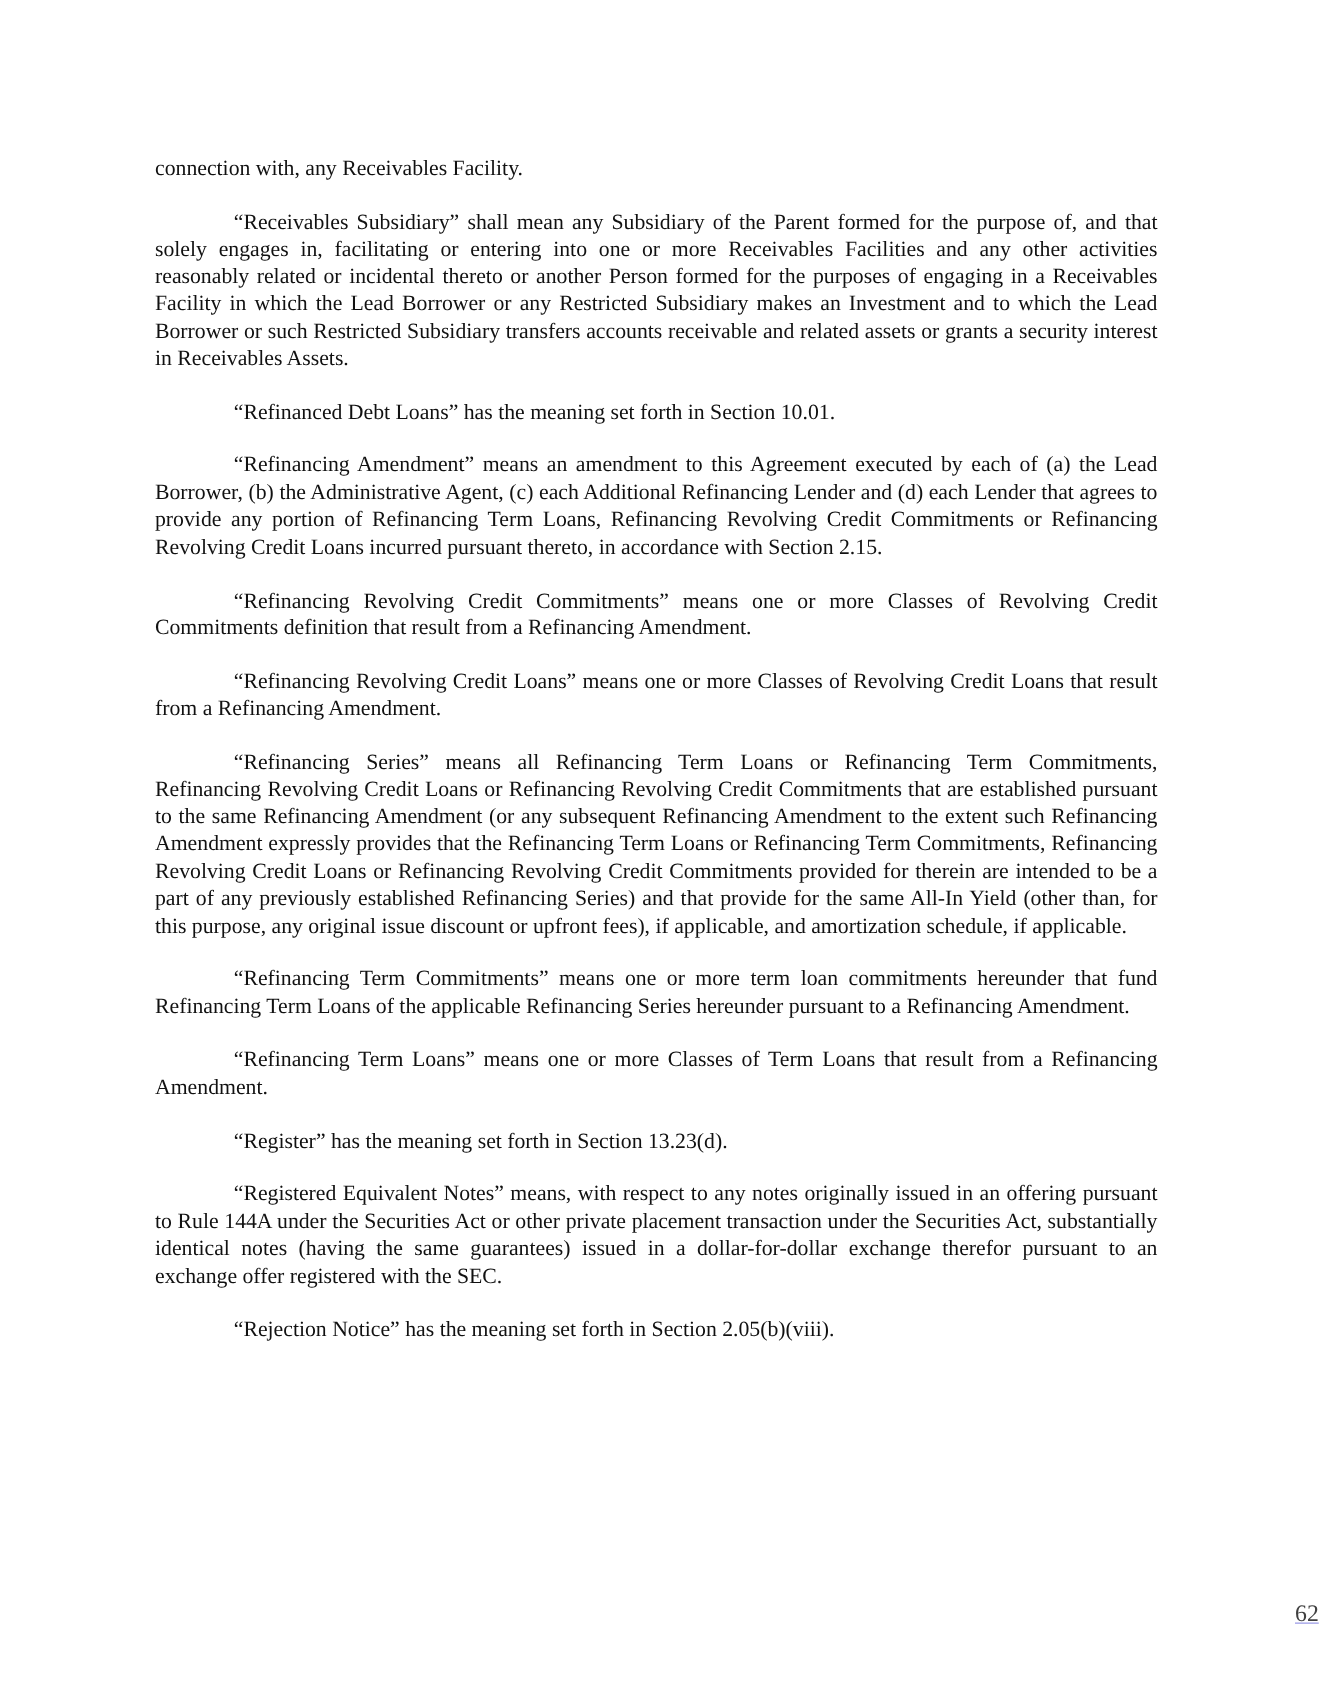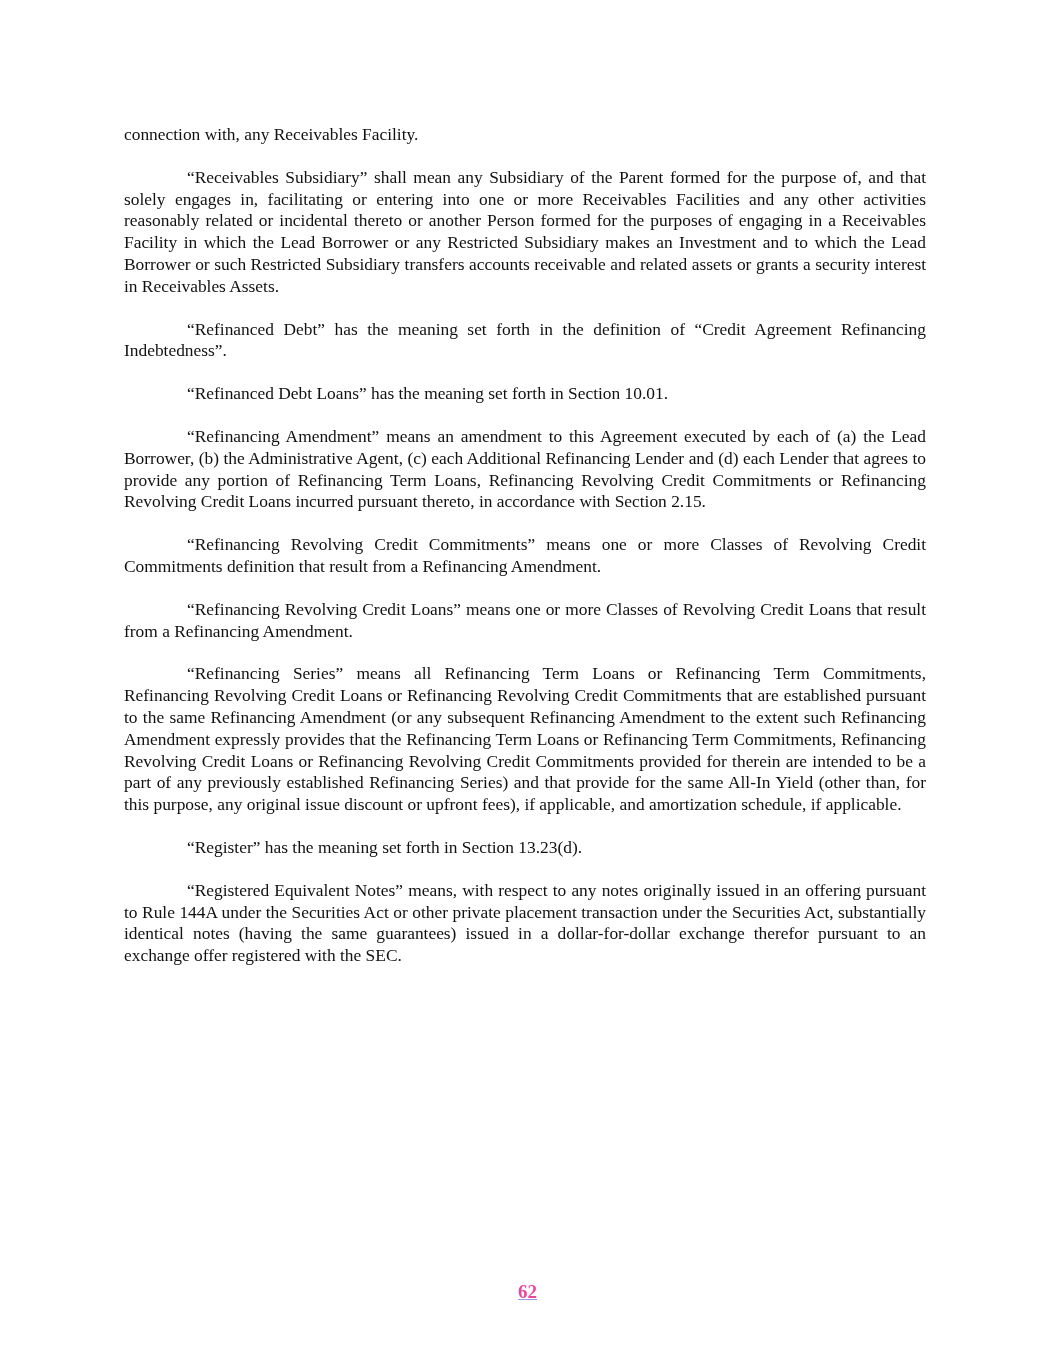--- a/index.html
+++ b/index.html
@@ -10,46 +10,48 @@
     .page { position: absolute; left: 124px; top: 124px; width: 802px; }
     .para {
       font-size: 17.4px; line-height: 21.8px; text-align: justify;
       margin: 0 0 21px 0;
     }
     .para.indent { text-indent: 63px; }
     .para.first { }
     .term { font-weight: normal; }
     .ref { }
     .page-number {
-      position: absolute; left: 0; width: 1055px; top: 1281px; text-align: center;
-      font-family: "Liberation Serif", serif; font-size: 19px; color: #ec4899; font-weight: bold;
+      position: absolute; left: 0; width: 1055px; top: 1281px; text-align: right;
+      font-family: "Liberation Serif", serif; font-size: 19px; color: #404040;
     }
     .page-number span { text-decoration: underline; text-decoration-color: #9a9ae6; }
   </style>
 </head>
 <body>
 
 <div class="page">
   <p class="para first">connection with, any Receivables Facility.</p>
 
   <p class="para indent"><span>“</span><span class="term">Receivables Subsidiary</span><span>”</span><span> shall mean any Subsidiary of the Parent formed for the purpose of, and that solely engages in, facilitating or entering into one or more Receivables Facilities and any other activities reasonably related or incidental thereto or another Person formed for the purposes of engaging in a Receivables Facility in which the Lead Borrower or any Restricted Subsidiary makes an Investment and to which the Lead Borrower or such Restricted Subsidiary transfers accounts receivable and related assets or grants a security interest in Receivables Assets.</span></p>
 
-  <p class="para indent"><span>“</span><span class="term">Refinanced Debt</span><span>”</span><span> has the meaning set forth in the definition of “Credit Agreement Refinancing Indebtedness”.</span></p>
 
   <p class="para indent"><span>“</span><span class="term">Refinanced Debt Loans</span><span>”</span><span> has the meaning set forth in </span><span class="ref">Section 10.01</span><span>.</span></p>
 
   <p class="para indent"><span>“</span><span class="term">Refinancing Amendment</span><span>”</span><span> means an amendment to this Agreement executed by each of (a) the Lead Borrower, (b) the Administrative Agent, (c) each Additional Refinancing Lender and (d) each Lender that agrees to provide any portion of Refinancing Term Loans, Refinancing Revolving Credit Commitments or Refinancing Revolving Credit Loans incurred pursuant thereto, in accordance with </span><span class="ref">Section 2.15</span><span>.</span></p>
 
   <p class="para indent"><span>“</span><span class="term">Refinancing Revolving Credit Commitments</span><span>”</span><span> means one or more Classes of Revolving Credit Commitments definition that result from a Refinancing Amendment.</span></p>
 
   <p class="para indent"><span>“</span><span class="term">Refinancing Revolving Credit Loans</span><span>”</span><span> means one or more Classes of Revolving Credit Loans that result from a Refinancing Amendment.</span></p>
 
   <p class="para indent"><span>“</span><span class="term">Refinancing Series</span><span>”</span><span> means all Refinancing Term Loans or Refinancing Term Commitments, Refinancing Revolving Credit Loans or Refinancing Revolving Credit Commitments that are established pursuant to the same Refinancing Amendment (or any subsequent Refinancing Amendment to the extent such Refinancing Amendment expressly provides that the Refinancing Term Loans or Refinancing Term Commitments, Refinancing Revolving Credit Loans or Refinancing Revolving Credit Commitments provided for therein are intended to be a part of any previously established Refinancing Series) and that provide for the same All-In Yield (other than, for this purpose, any original issue discount or upfront fees), if applicable, and amortization schedule, if applicable.</span></p>
 
+  <p class="para indent"><span>“</span><span class="term">Refinancing Term Commitments</span><span>”</span><span> means one or more term loan commitments hereunder that fund Refinancing Term Loans of the applicable Refinancing Series hereunder pursuant to a Refinancing Amendment.</span></p>
 
+  <p class="para indent"><span>“</span><span class="term">Refinancing Term Loans</span><span>”</span><span> means one or more Classes of Term Loans that result from a Refinancing Amendment.</span></p>
 
   <p class="para indent"><span>“</span><span class="term">Register</span><span>”</span><span> has the meaning set forth in </span><span class="ref">Section 13.23(d)</span><span>.</span></p>
 
   <p class="para indent"><span>“</span><span class="term">Registered Equivalent Notes</span><span>”</span><span> means, with respect to any notes originally issued in an offering pursuant to Rule 144A under the Securities Act or other private placement transaction under the Securities Act, substantially identical notes (having the same guarantees) issued in a dollar-for-dollar exchange therefor pursuant to an exchange offer registered with the SEC.</span></p>
 
+  <p class="para indent"><span>“</span><span class="term">Rejection Notice</span><span>”</span><span> has the meaning set forth in </span><span class="ref">Section 2.05(b)(viii)</span><span>.</span></p>
 </div>
 
 <div class="page-number"><span>62</span></div>
 
 </body></html>

